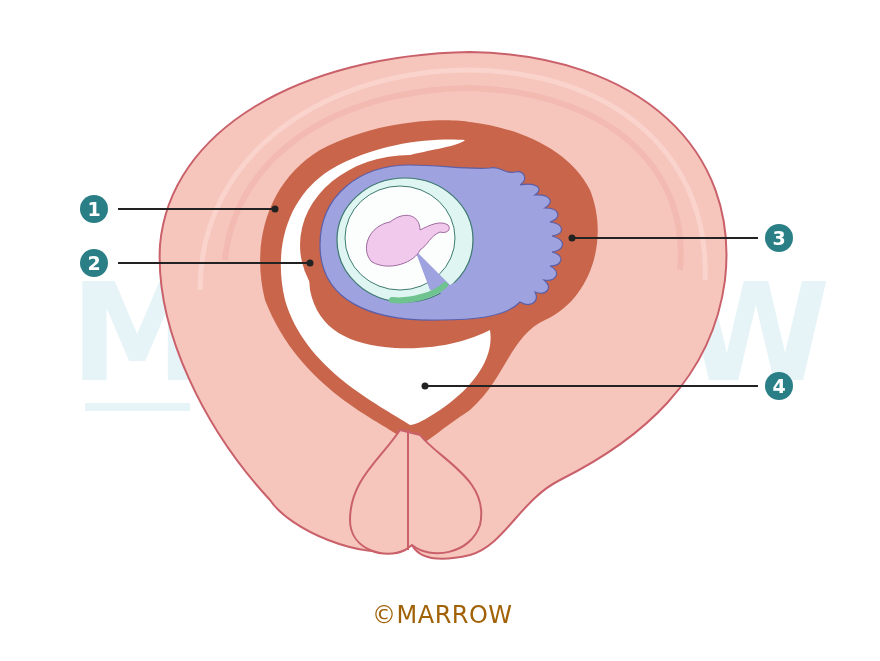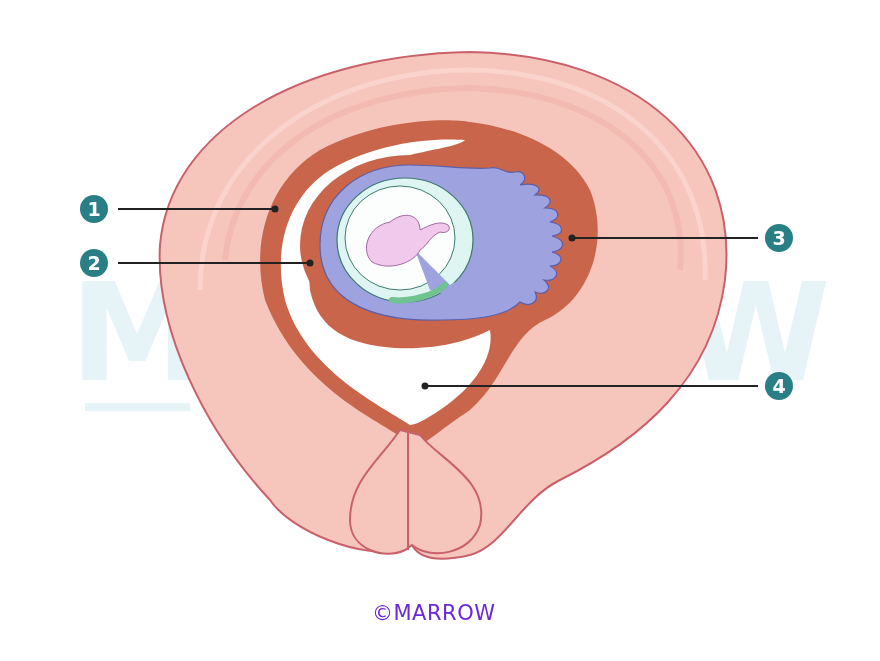--- a/index.html
+++ b/index.html
@@ -1,21 +1,21 @@
 <!DOCTYPE html>
 <html><head>
 <meta charset="utf-8">
 <style>
   html, body { margin:0; padding:0; background:#ffffff; }
   body { width:880px; height:661px; position:relative; overflow:hidden; font-family:"Liberation Sans", sans-serif; }
   #diagram { position:absolute; left:0; top:0; width:880px; height:661px; }
   .wm { position:absolute; left:70px; top:255px; font-size:135px; font-weight:bold; color:#e6f4f8; letter-spacing:10px; font-family:"DejaVu Sans", sans-serif; }
   .wm-bar { position:absolute; left:85px; top:403px; width:105px; height:8px; background:#e6f4f8; }
   .badge { position:absolute; width:28px; height:28px; border-radius:50%; background:#2a7f86; color:#fff; font-weight:bold; font-size:19px; display:flex; align-items:center; justify-content:center; font-family:"DejaVu Sans", sans-serif; }
-  .copyright { position:absolute; left:372px; top:601px; font-size:21px; color:#6d28d9; font-family:"DejaVu Sans", sans-serif; letter-spacing:0.5px;text-align:right; }
+  .copyright { position:absolute; left:372px; top:601px; font-size:24px; color:#a16207; font-family:"DejaVu Sans", sans-serif; letter-spacing:0.5px;text-align:right; }
 </style>
 </head>
 <body>
 
 <div class="wm">MARROW</div>
 <div class="wm-bar"></div>
 
 <svg id="diagram" viewBox="0 0 880 661" xmlns="http://www.w3.org/2000/svg">
 
   <path d="M405 440 C360 450 330 480 330 520 C330 555 370 565 390 555 C405 548 400 520 400 500 L405 440 Z" fill="none"></path>

